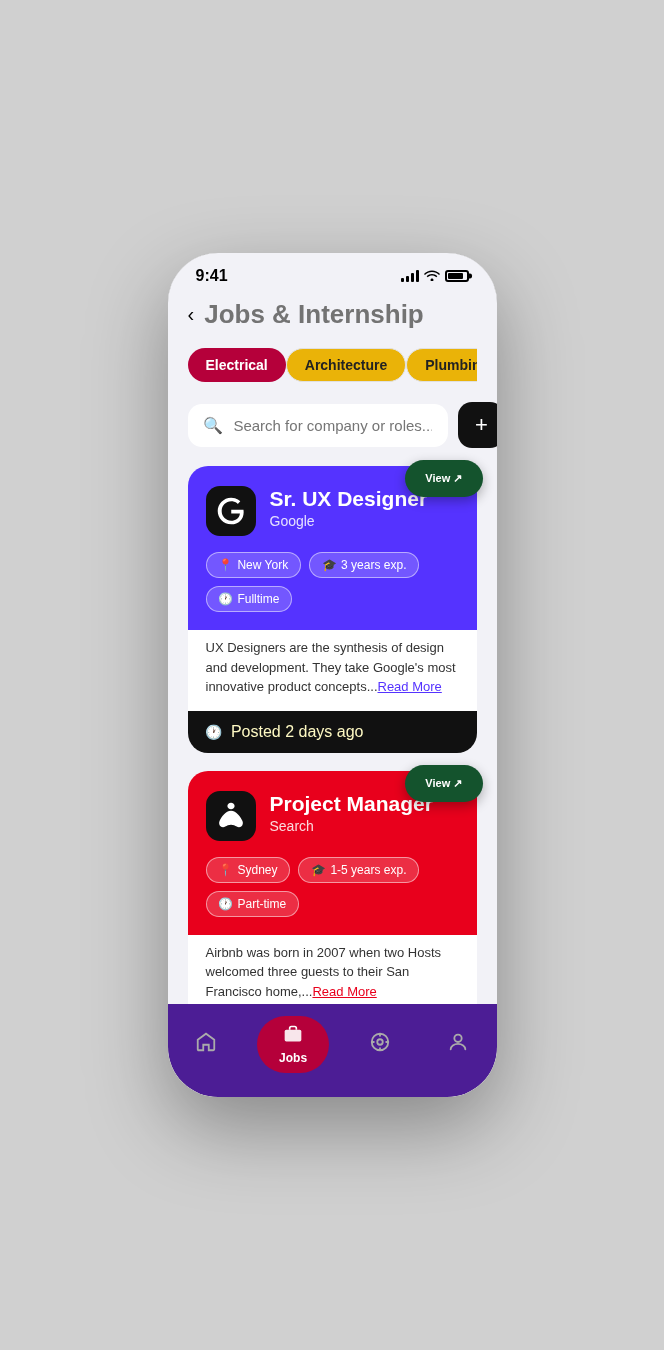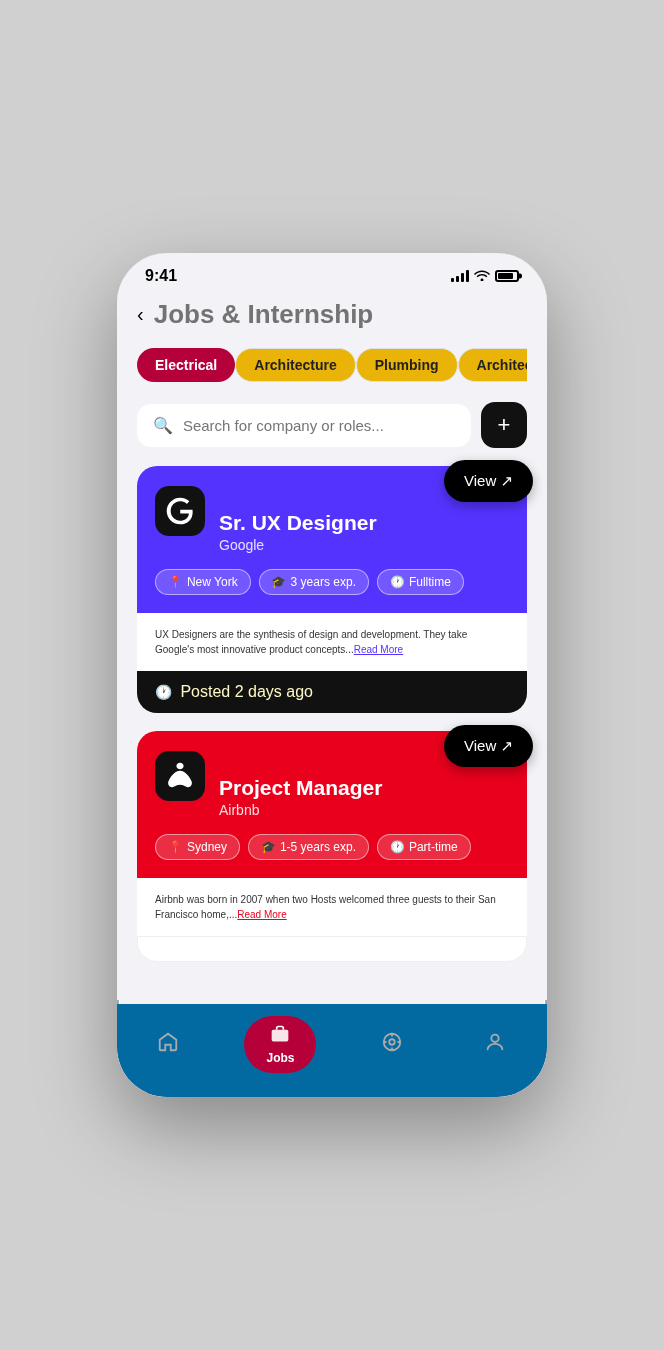--- a/index.html
+++ b/index.html
@@ -6,21 +6,21 @@
     * { box-sizing: border-box; margin: 0; padding: 0; }
     body {
       background: #d0d0d0;
       display: flex;
       justify-content: center;
       align-items: center;
       min-height: 100vh;
       font-family: -apple-system, BlinkMacSystemFont, 'Segoe UI', sans-serif;
     }
     .phone {
-      width: 430px;
+      width: 329px;
       height: 844px;
       background: #f2f2f7;
       border-radius: 50px;
       overflow: hidden;
       position: relative;
       box-shadow: 0 30px 80px rgba(0,0,0,0.35), inset 0 0 0 2px #aaa, inset 0 0 0 3px #fff;
       display: flex;
       flex-direction: column;
       justify-content: center;
     }
@@ -215,43 +215,42 @@
       justify-content: center;
       flex-shrink: 0;
       overflow: hidden;
     }
     .company-logo svg {
       width: 32px;
       height: 32px;
     }
     .job-info {
       flex: 1;
-      margin-top: 24px;
     }
     .job-title {
       font-size: 21px;
       font-weight: 700;
       color: #fff;
       line-height: 1.2;
     }
     .company-name {
       font-size: 14px;
       color: rgba(255,255,255,0.85);
       margin-top: 2px;
     }
     .view-btn {
       position: absolute;
       top: -6px;
       right: -6px;
-      background: #000000;
+      background: #14532d;
       color: #fff;
       border-radius: 50px;
       padding: 12px 20px;
-      font-size: 15px;
-      font-weight: 400;
+      font-size: 11px;
+      font-weight: 700;
       cursor: pointer;
       white-space: nowrap;
       border: none;
       z-index: 10;
       box-shadow: 0 4px 12px rgba(0,0,0,0.3);
     }
     .tags-row {
       display: flex;
       gap: 8px;
       flex-wrap: wrap;
@@ -263,22 +262,22 @@
       border-radius: 50px;
       padding: 5px 12px;
       font-size: 12px;
       display: flex;
       align-items: center;
       gap: 4px;
       white-space: nowrap;
     }
     .card-desc {
       background: #fff;
-      padding: 14px 18px 14px;
-      font-size: 10px;
+      padding: 8px 18px 14px;
+      font-size: 13px;
       color: #333;
       line-height: 1.5;
     }
     .read-more {
       color: #5533ff;
       text-decoration: underline;
       cursor: pointer;
     }
     .read-more.red-link { color: #e8001c; }
     .card-bottom {
@@ -297,21 +296,21 @@
       align-items: center;
       gap: 8px;
       border: 1px solid #eee;
     }
     .posted-text {
       font-size: 16px;
       color: #fef9c3;
     }
     
     .bottom-nav {
-      background: #0369a1;
+      background: #4c1d95;
       border-radius: 0 0 50px 50px;
       padding: 12px 0 24px;
       display: flex;
       justify-content: space-around;
       align-items: center;
       flex-shrink: 0;
     }
     .nav-item {
       display: flex;
       flex-direction: column;
@@ -425,21 +424,21 @@
           <button class="view-btn">View ↗</button>
           <div class="card-header">
             <div class="company-logo">
               <svg viewBox="0 0 24 24" fill="white" xmlns="http://www.w3.org/2000/svg">
                 <path d="M12 2C10.5 2 9.3 3.1 9.3 4.5C9.3 5.9 10.5 7 12 7C13.5 7 14.7 5.9 14.7 4.5C14.7 3.1 13.5 2 12 2Z"></path>
                 <path d="M20.6 15.7C19.3 12.8 16 8 12 8C8 8 4.7 12.8 3.4 15.7C2.8 17.1 3.1 18.7 4.1 19.6C5.1 20.5 6.5 20.6 7.7 19.9C8.9 19.2 10.3 18.5 12 18.5C13.7 18.5 15.1 19.2 16.3 19.9C17.5 20.6 18.9 20.5 19.9 19.6C20.9 18.7 21.2 17.1 20.6 15.7Z"></path>
               </svg>
             </div>
             <div class="job-info">
               <div class="job-title">Project Manager</div>
-              <div class="company-name">Airbnb</div>
+              <div class="company-name">Search</div>
             </div>
           </div>
           <div class="tags-row">
             <span class="tag">📍 <span>Sydney</span></span>
             <span class="tag">🎓 <span>1-5 years exp.</span></span>
             <span class="tag">🕐 <span>Part-time</span></span>
           </div>
         </div>
         <div class="card-desc">
           <span>Airbnb was born in 2007 when two Hosts welcomed three guests to their San Francisco home,...</span><span class="read-more red-link">Read More</span>

